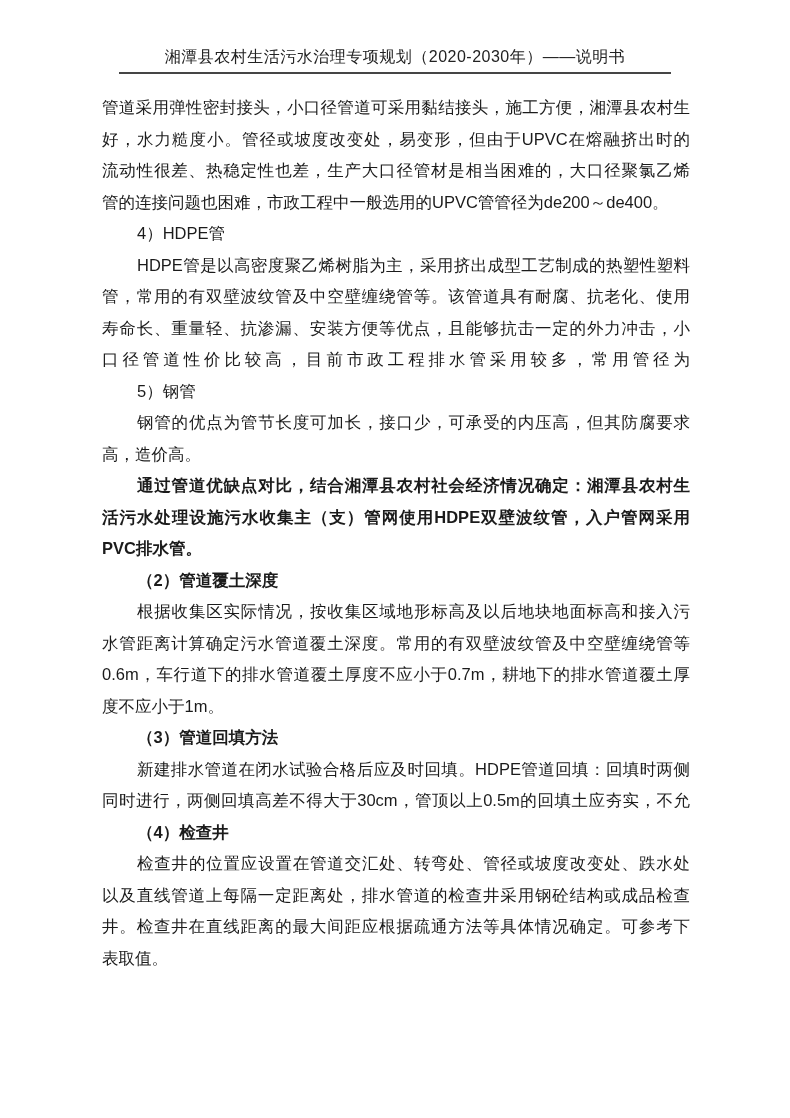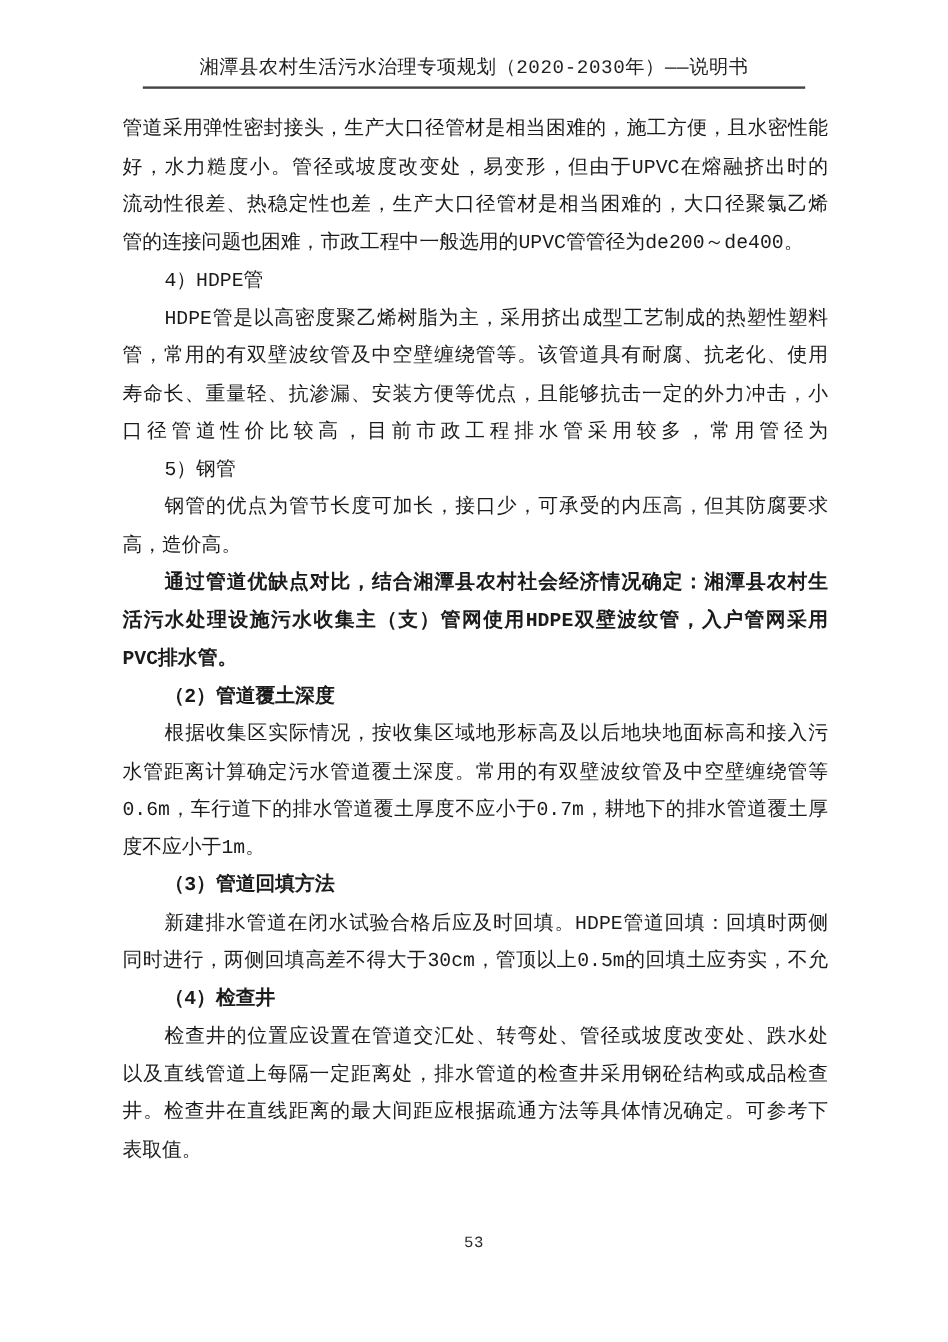--- a/index.html
+++ b/index.html
@@ -3,21 +3,21 @@
 <meta charset="utf-8">
 <style>
   * { margin: 0; padding: 0; box-sizing: border-box; }
   html, body { background: #ffffff; }
   .page {
     position: relative;
     width: 790px;
     height: 1118px;
     background: #ffffff;
     overflow: hidden;
-    font-family: Liberation Mono, monospace;
+    font-family: Liberation Sans, sans-serif;
     color: #1b1b1b;
   }
   .doc-header {
     position: absolute;
     top: 47px;
     left: 119px;
     width: 552px;
     text-align: center;
     padding-bottom: 5px;
     border-bottom: 2px solid #454545;
@@ -64,21 +64,21 @@
 </head>
 <body>
 
 <div class="page">
   <div class="doc-header">
     <div class="doc-header-text">湘潭县农村生活污水治理专项规划（2020-2030年）——说明书</div>
   </div>
 
   <div class="doc-body">
       <div class="block paragraph">
-        <div class="line">管道采用弹性密封接头，生产大口径管材是相当困难的，施工方便，且水密性能</div>
+        <div class="line">管道采用弹性密封接头，小口径管道可采用黏结接头，施工方便，湘潭县农村生</div>
         <div class="line">好，水力糙度小。管径或坡度改变处，易变形，但由于UPVC在熔融挤出时的</div>
         <div class="line">流动性很差、热稳定性也差，生产大口径管材是相当困难的，大口径聚氯乙烯</div>
         <div class="line last">管的连接问题也困难，市政工程中一般选用的UPVC管管径为de200～de400。</div>
       </div>
       <div class="block heading">
         <div class="line indent last">4）HDPE管</div>
       </div>
       <div class="block paragraph">
         <div class="line indent">HDPE管是以高密度聚乙烯树脂为主，采用挤出成型工艺制成的热塑性塑料</div>
         <div class="line">管，常用的有双壁波纹管及中空壁缠绕管等。该管道具有耐腐、抗老化、使用</div>
@@ -117,16 +117,13 @@
         <div class="line indent last">（4）检查井</div>
       </div>
       <div class="block paragraph">
         <div class="line indent">检查井的位置应设置在管道交汇处、转弯处、管径或坡度改变处、跌水处</div>
         <div class="line">以及直线管道上每隔一定距离处，排水管道的检查井采用钢砼结构或成品检查</div>
         <div class="line">井。检查井在直线距离的最大间距应根据疏通方法等具体情况确定。可参考下</div>
         <div class="line last">表取值。</div>
       </div>
     </div>
 
-  <div class="doc-footer">
-    <span class="page-number">53</span>
-  </div>
 </div>
 
 </body></html>

